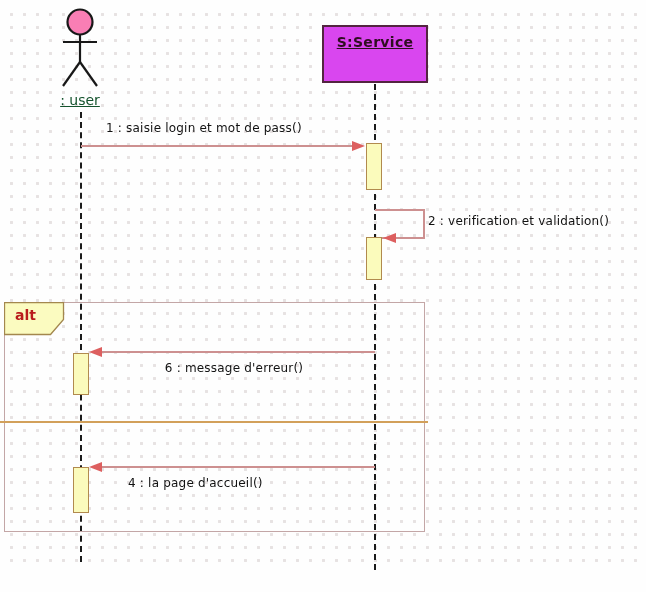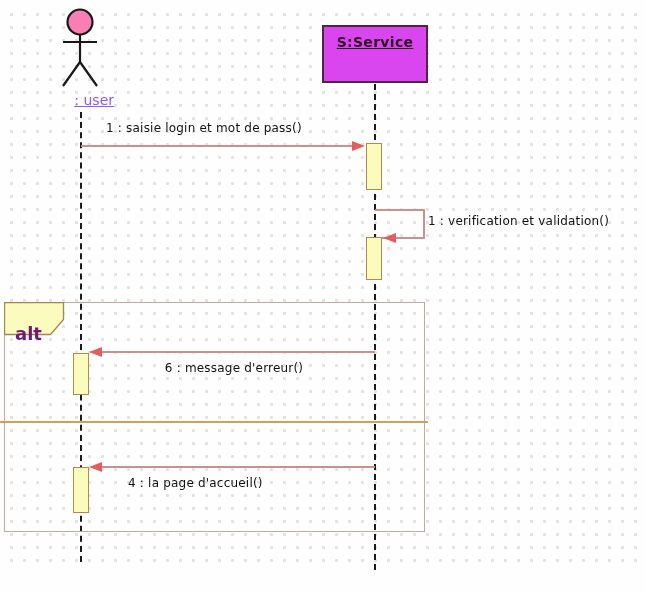--- a/index.html
+++ b/index.html
@@ -14,22 +14,22 @@
     background-size:13px 13px;background-position:5px 5px;
     pointer-events:none;
   }
   .lifeline{position:absolute;width:0;border-left:2px dashed #1b1b1b;}
   .ll-user{left:80px;top:112px;height:450px;}
   .ll-service{left:374px;top:84px;height:486px;}
 
   .actor-svg{position:absolute;left:54px;top:5px;}
 
   .name-label{
-    position:absolute;text-decoration:underline;font-size:14px;color:#8b5cf6;
-    text-align:right;white-space:nowrap;
+    position:absolute;text-decoration:underline;font-size:14px;color:#14532d;
+    text-align:center;white-space:nowrap;
   }
   .user-label{left:46px;top:92px;width:68px;}
 
   .object-box{
     position:absolute;left:322px;top:25px;width:102px;height:54px;
     background:#d946ef;border:2px solid #532440;box-sizing:content-box;
     text-align:center;
   }
   .object-box .title{
     display:inline-block;margin-top:7px;font-size:14px;font-weight:bold;
@@ -80,23 +80,22 @@
   .m4-line{left:102px;top:466px;width:273px;}
   .m4-arrow{left:89px;top:462px;}
   .m4-text{left:128px;top:476px;width:212px;text-align:left;}
 
   .alt-frame{
     position:absolute;left:4px;top:302px;width:421px;height:230px;
     border:1px solid #c3a6a6;box-sizing:border-box;
   }
   .alt-pentagon{position:absolute;left:4px;top:302px;}
   .alt-label{
-    position:absolute;left:15px;top:307px;font-size:18px;font-weight:bold;
-    color:#701a75;
-    margin-top:16px;
+    position:absolute;left:15px;top:307px;font-size:14px;font-weight:bold;
+    color:#b91c1c;
   }
   .alt-divider{
     position:absolute;left:0;top:421px;width:428px;height:0;
     border-top:2px solid #d2a05a;
   }
 </style>
 </head>
 <body>
 
 <div id="canvas">
@@ -126,21 +125,21 @@
   <div class="alt-divider"></div>
 
   <div>
     <div class="msg-line m1-line"></div>
     <div class="arrow-right m1-arrow"></div>
     <div class="msg-text m1-text">1 : saisie login et mot de pass()</div>
   </div>
 
   <div>
     <div class="m2-loop"></div>
-    <div class="msg-text m2-text">1 : verification et validation()</div>
+    <div class="msg-text m2-text">2 : verification et validation()</div>
   </div>
 
   <div>
     <div class="msg-line m3-line"></div>
     <div class="arrow-left m3-arrow"></div>
     <div class="msg-text m3-text">6 : message d'erreur()</div>
   </div>
 
   <div>
     <div class="msg-line m4-line"></div>

